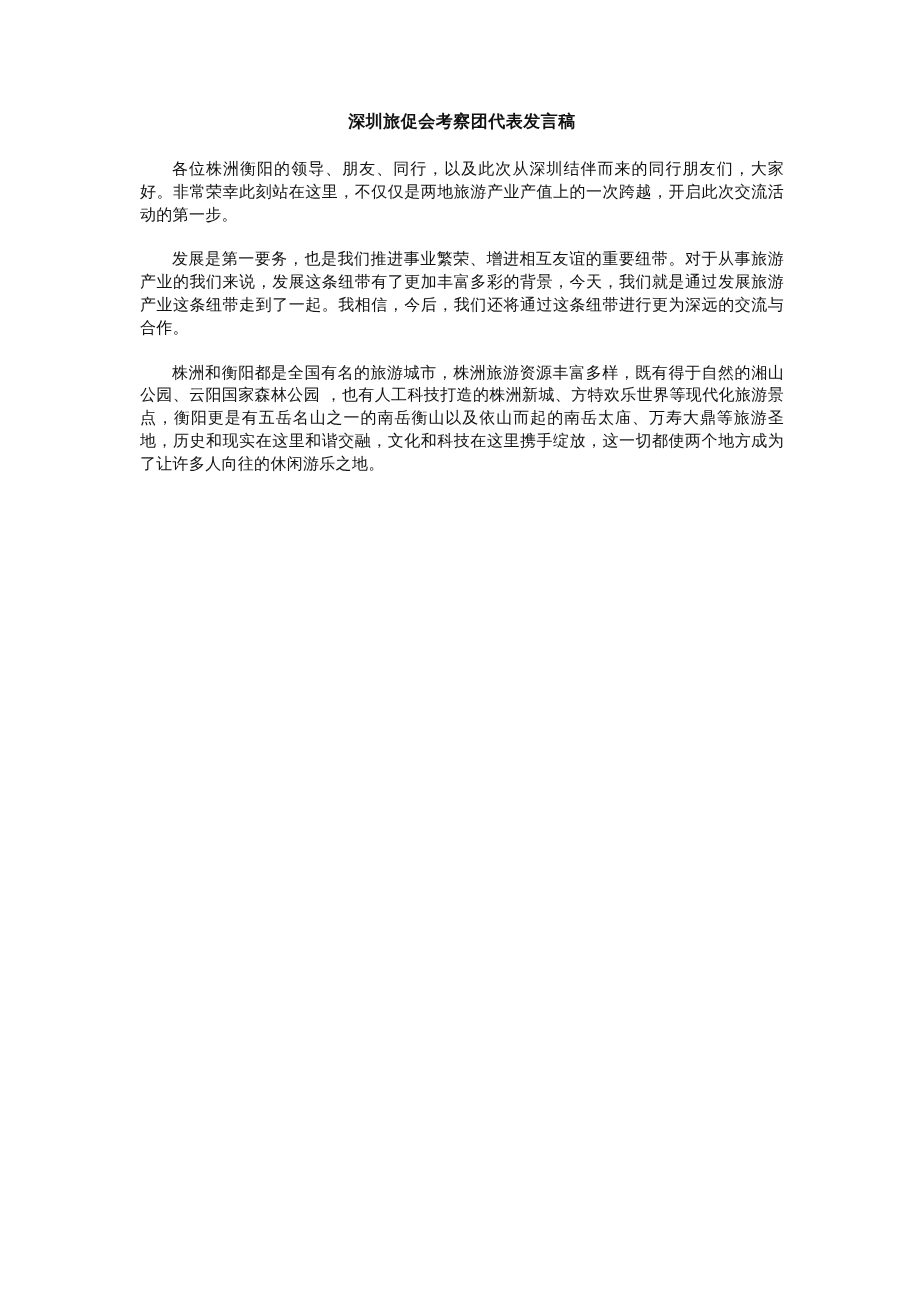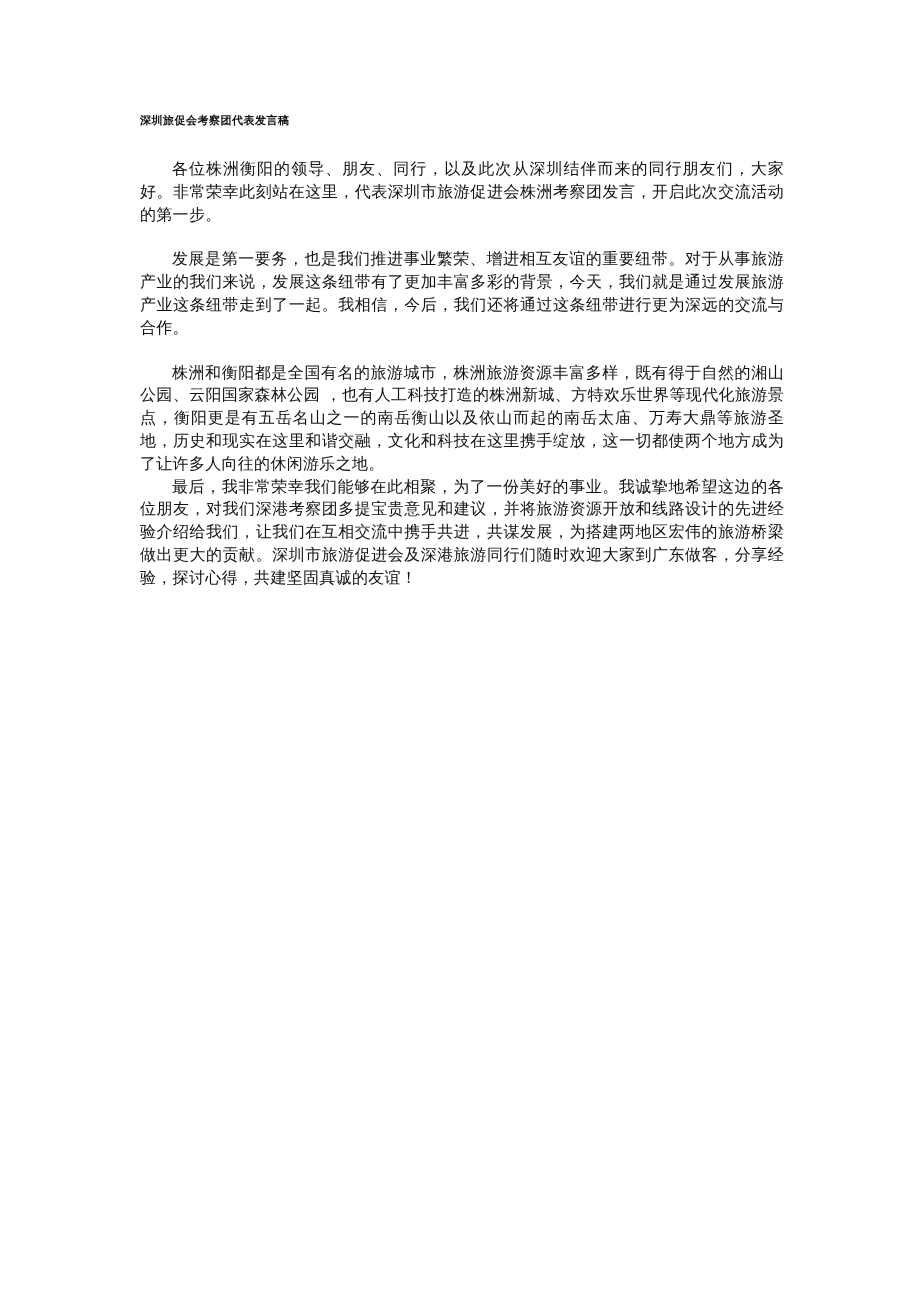--- a/index.html
+++ b/index.html
@@ -8,38 +8,37 @@
     position: absolute;
     left: 140px;
     top: 110px;
     width: 644px;
     color: #111111;
     font-family: "DejaVu Serif", "Liberation Serif", serif;
     font-size: 16px;
     line-height: 22.8px;
   }
   .title {
-    text-align: left;
+    text-align: center;
     font-weight: bold;
-    font-size: 11px;
+    font-size: 17px;
     line-height: 22px;
     margin: 0 0 26px 0;
     letter-spacing: 0.5px;
   }
   .para {
     margin: 0;
     text-indent: 2em;
     text-align: justify;
     letter-spacing: 0.3px;
   }
   .gap { margin-top: 22px; }
   .tight { margin-top: 0; }
 </style>
 </head>
 <body>
 
 <div class="page">
   <h1 class="title">深圳旅促会考察团代表发言稿</h1>
-  <p class="para">各位株洲衡阳的领导、朋友、同行，以及此次从深圳结伴而来的同行朋友们，大家好。非常荣幸此刻站在这里，代表深圳市旅游促进会株洲考察团发言，开启此次交流活动的第一步。</p>
+  <p class="para">各位株洲衡阳的领导、朋友、同行，以及此次从深圳结伴而来的同行朋友们，大家好。非常荣幸此刻站在这里，不仅仅是两地旅游产业产值上的一次跨越，开启此次交流活动的第一步。</p>
   <p class="para gap">发展是第一要务，也是我们推进事业繁荣、增进相互友谊的重要纽带。对于从事旅游产业的我们来说，发展这条纽带有了更加丰富多彩的背景，今天，我们就是通过发展旅游产业这条纽带走到了一起。我相信，今后，我们还将通过这条纽带进行更为深远的交流与合作。</p>
   <p class="para gap">株洲和衡阳都是全国有名的旅游城市，株洲旅游资源丰富多样，既有得于自然的湘山公园、云阳国家森林公园 ，也有人工科技打造的株洲新城、方特欢乐世界等现代化旅游景点，衡阳更是有五岳名山之一的南岳衡山以及依山而起的南岳太庙、万寿大鼎等旅游圣地，历史和现实在这里和谐交融，文化和科技在这里携手绽放，这一切都使两个地方成为了让许多人向往的休闲游乐之地。</p>
-  <p class="para tight">最后，我非常荣幸我们能够在此相聚，为了一份美好的事业。我诚挚地希望这边的各位朋友，对我们深港考察团多提宝贵意见和建议，并将旅游资源开放和线路设计的先进经验介绍给我们，让我们在互相交流中携手共进，共谋发展，为搭建两地区宏伟的旅游桥梁做出更大的贡献。深圳市旅游促进会及深港旅游同行们随时欢迎大家到广东做客，分享经验，探讨心得，共建坚固真诚的友谊！</p>
 </div>
 
 </body></html>

